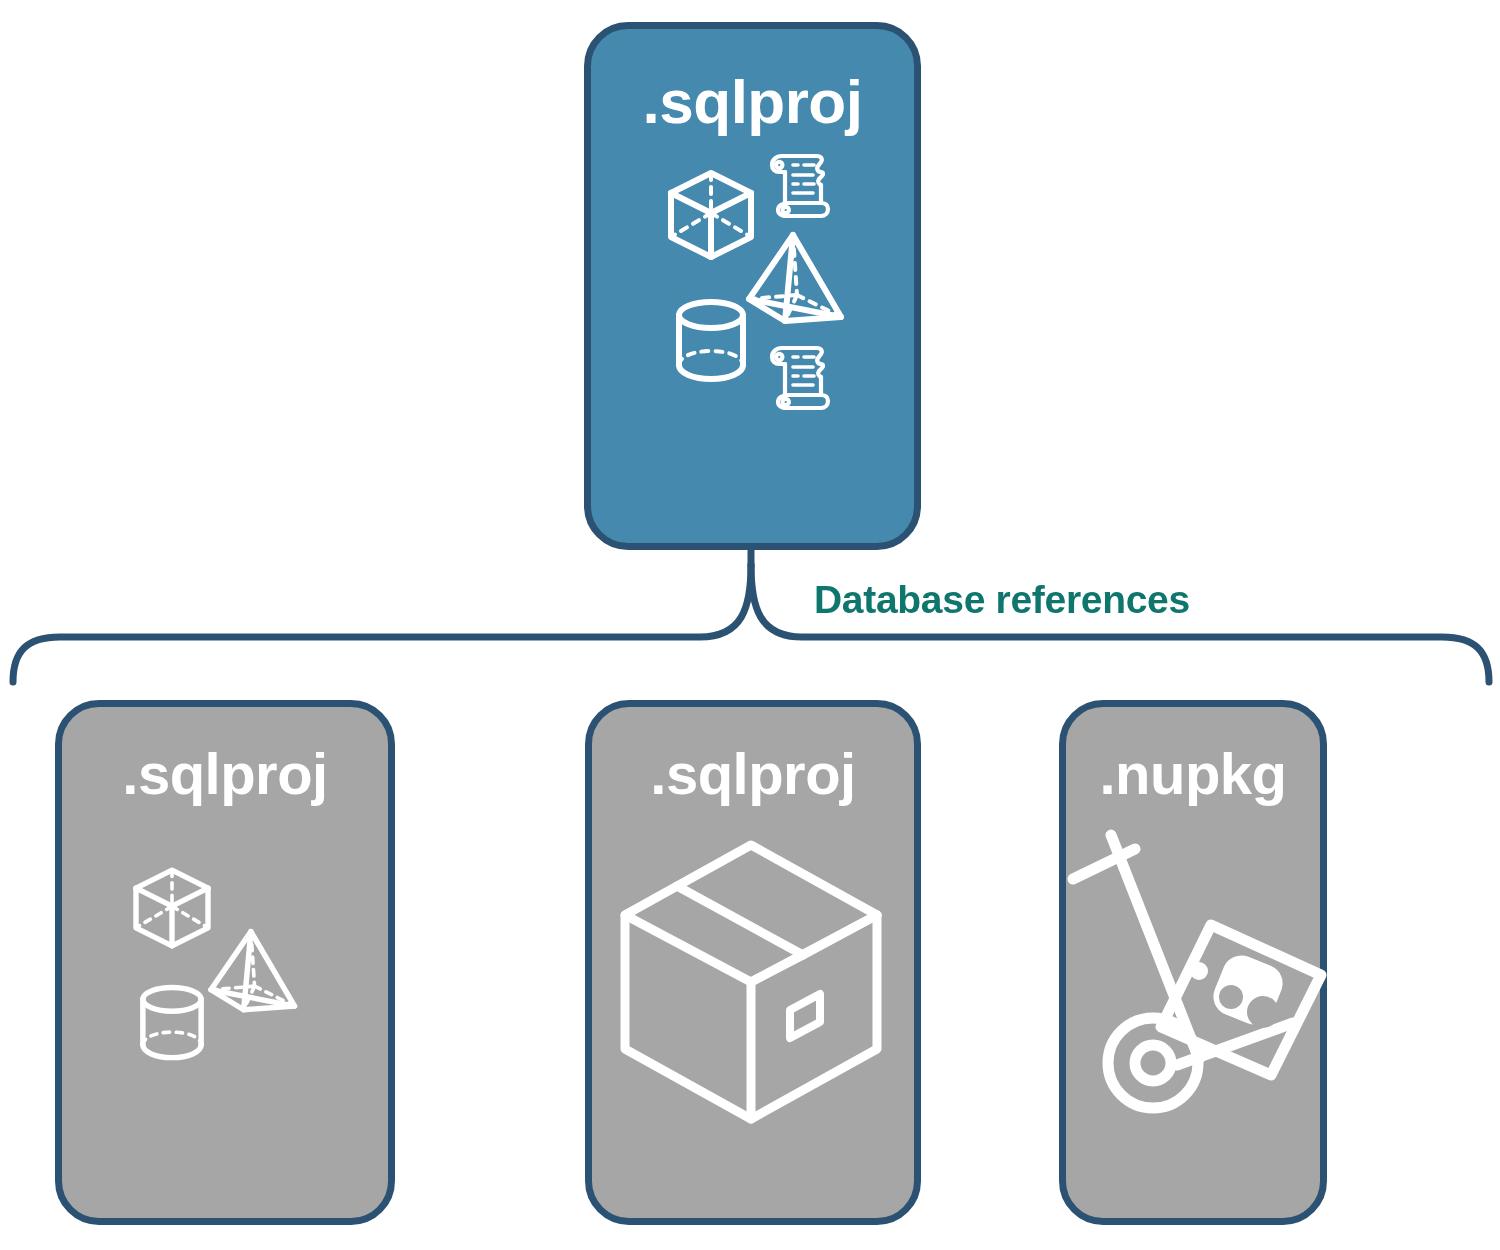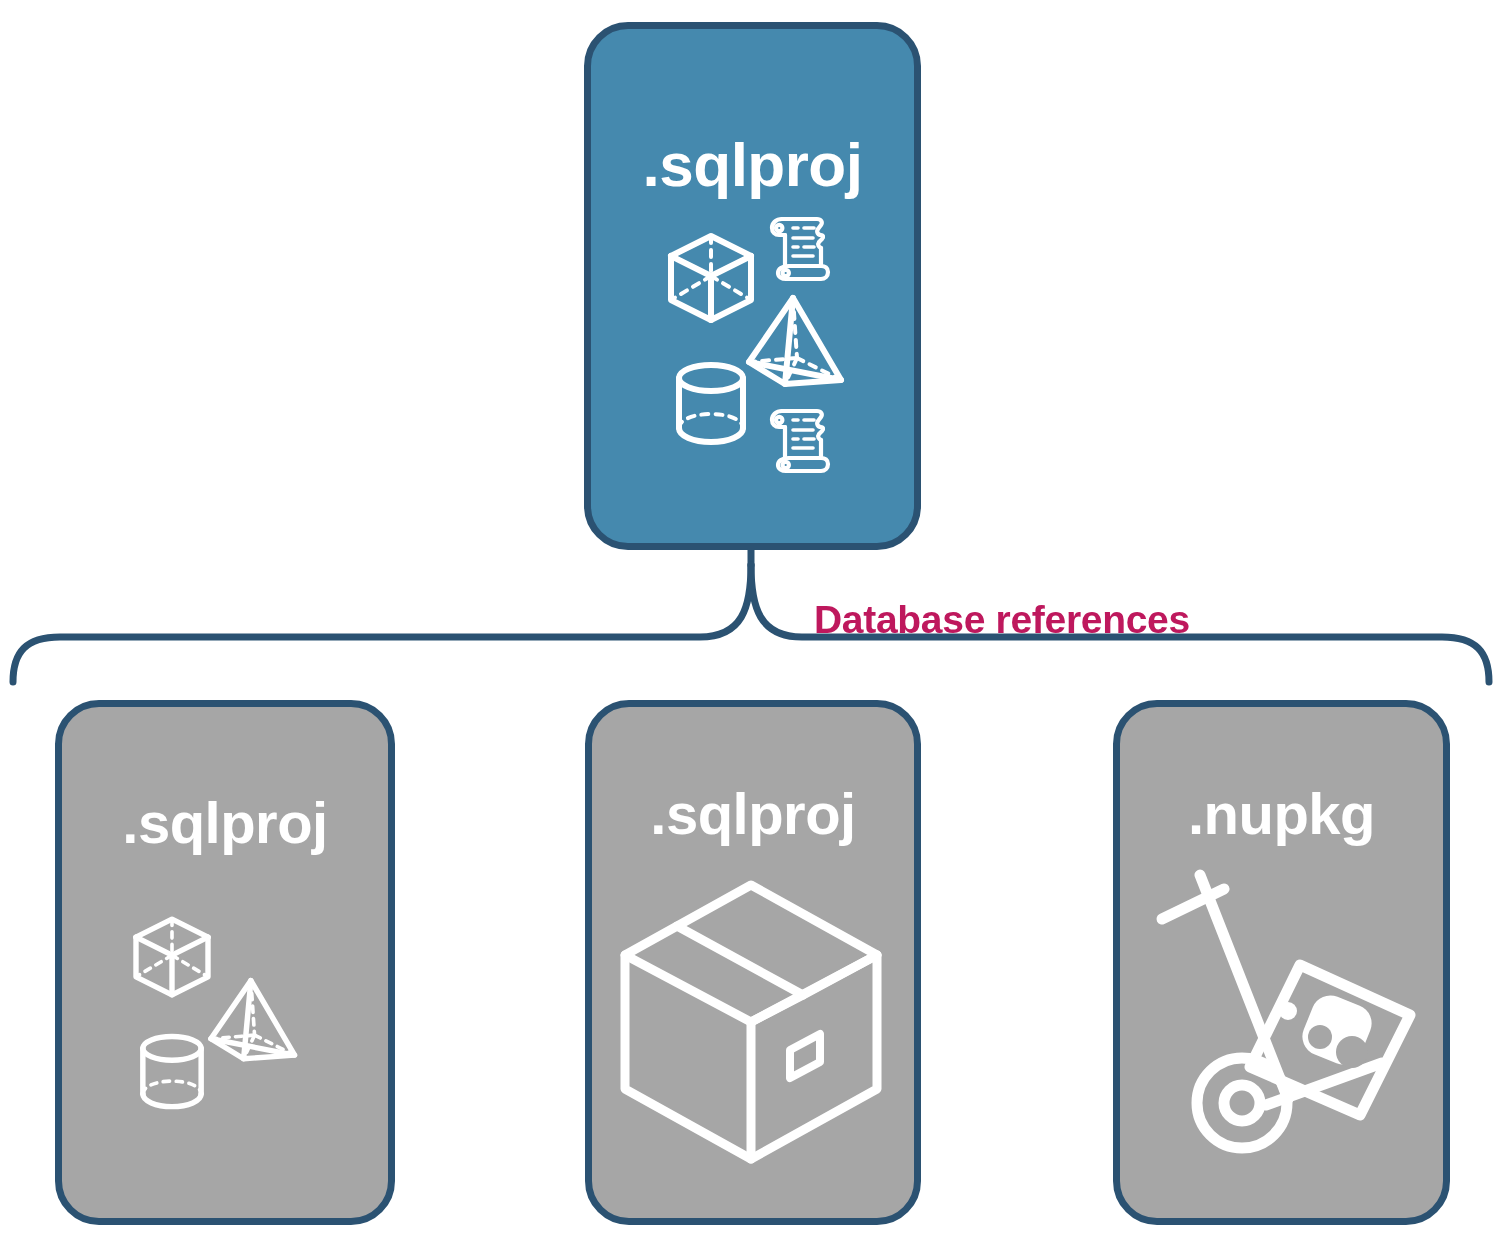--- a/index.html
+++ b/index.html
@@ -23,21 +23,20 @@
   }
 
   .card {
     position: absolute;
     border-radius: 44px;
     border: 7px solid #2b5272;
     box-sizing: border-box;
     display: flex;
     flex-direction: column;
     align-items: center;
-    justify-content: center;
   }
 
   .card-title {
     color: #ffffff;
     font-weight: bold;
     letter-spacing: -0.5px;
     line-height: 1;
     white-space: nowrap;
   }
 
@@ -65,21 +64,21 @@
     top: 700px;
     height: 525px;
     background: #a6a6a6;
   }
   .card-ref .card-title {
     font-size: 58px;
     margin-top: 38px;
   }
   #card-sqlproj { left: 55px;   width: 340px; }
   #card-dacpac  { left: 585px;  width: 336px; }
-  #card-nupkg   { left: 1113px; width: 337px; }
+  #card-nupkg   { left: 1059px; width: 268px; }
 
   .card-ref .icon-area {
     position: relative;
     width: 260px;
     height: 300px;
     margin-top: 18px;
   }
   #card-dacpac .icon-area,
   #card-nupkg  .icon-area { width: 300px; height: 330px; margin-top: 6px; }
 
@@ -94,24 +93,23 @@
     height: 160px;
   }
 
   
   #brace-label {
     position: absolute;
     left: 814px;
     top: 578px;
     font-size: 39px;
     font-weight: bold;
-    color: #be185d;
+    color: #0f766e;
     letter-spacing: -0.3px;
     white-space: nowrap;
-    margin-top: 20px;
   }
 </style>
 </head>
 <body>
 
 <div id="diagram-root">
 
   <div class="card" id="card-root">
     <div class="card-title">.sqlproj</div>
 

